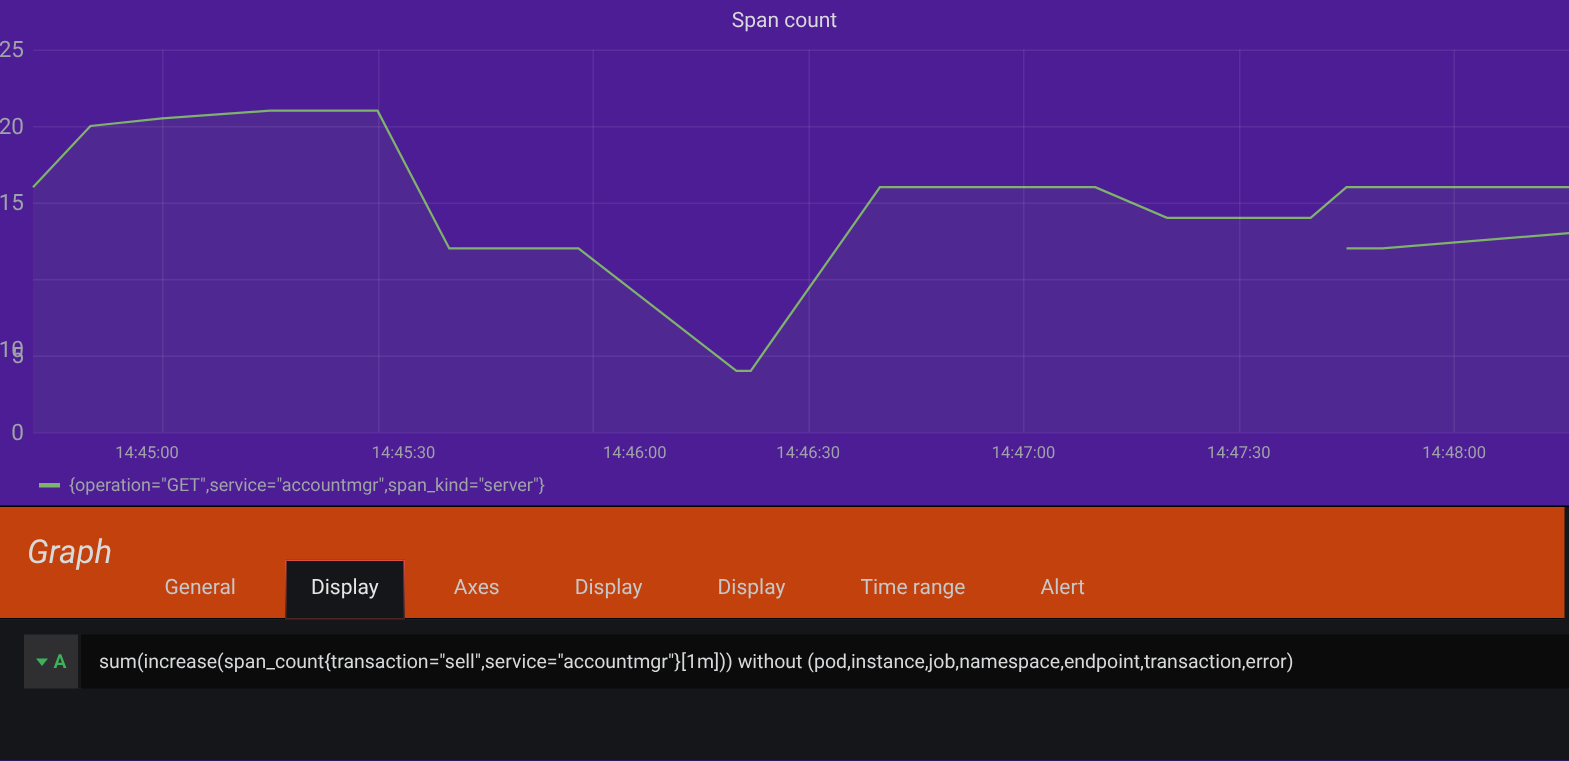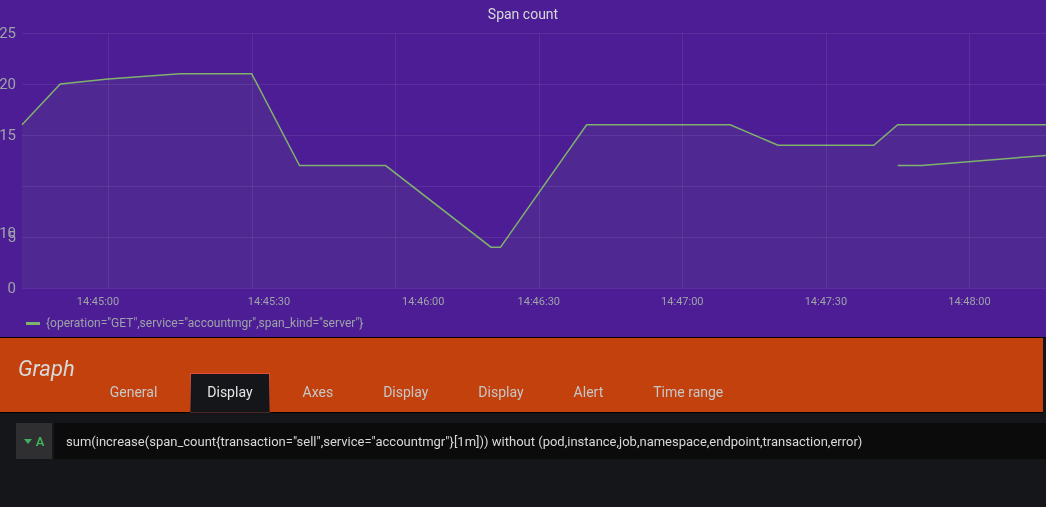--- a/index.html
+++ b/index.html
@@ -226,22 +226,22 @@
 </div>
 
 <div class="editor-bar">
   <div class="editor-title">Graph</div>
   <div class="tabs">
       <div class="tab">General</div>
       <div class="tab active">Display</div>
       <div class="tab">Axes</div>
       <div class="tab">Display</div>
       <div class="tab">Display</div>
+      <div class="tab">Time range</div>
       <div class="tab">Alert</div>
-      <div class="tab">Time range</div>
     </div>
 </div>
 
 <div class="query-row-wrap">
   <div class="query-row">
     <div class="query-toggle">
       <span class="caret"></span>
       <span class="letter">A</span>
     </div>
     <input class="query-input" value="sum(increase(span_count{transaction=&quot;sell&quot;,service=&quot;accountmgr&quot;}[1m])) without (pod,instance,job,namespace,endpoint,transaction,error)" style="">

